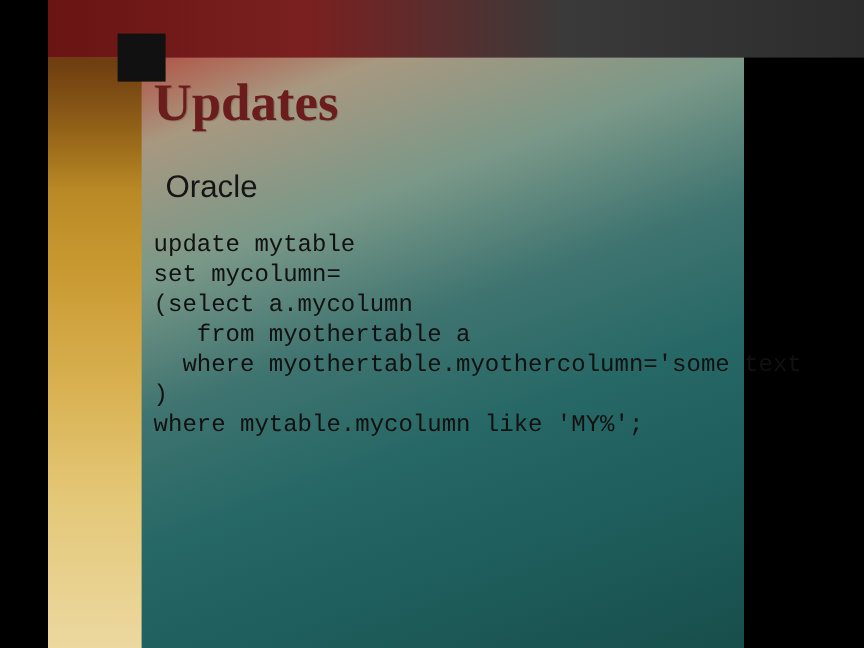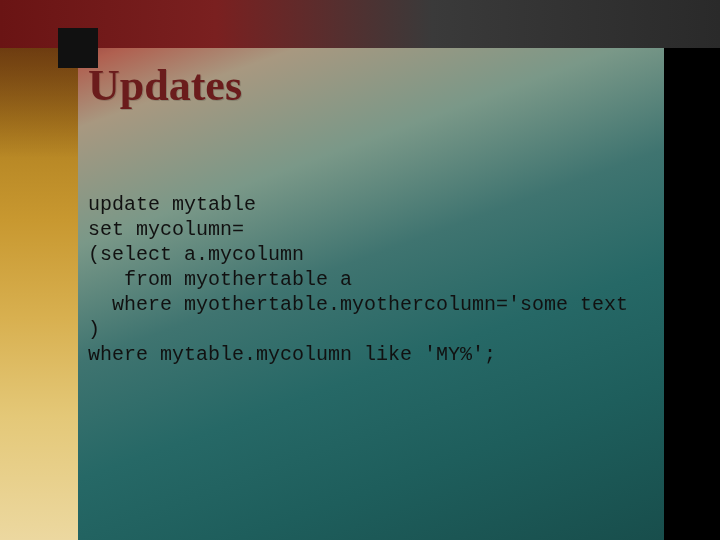--- a/index.html
+++ b/index.html
@@ -3,23 +3,24 @@
 <meta charset="utf-8">
 <style>
   * { margin: 0; padding: 0; box-sizing: border-box; }
   html, body { width: 720px; height: 540px; overflow: hidden; }
   body {
     font-family: Verdana, Geneva, sans-serif;
     background: #000;
   }
   .slide {
     position: relative;
-    width: 664px;
+    width: 580px;
     height: 540px;
     background: linear-gradient(160deg, #7a1818 0%, #8a3030 6%, #b06050 12%, #a89880 20%, #7a9888 35%, #3f7470 50%, #266866 65%, #1e5e5c 80%, #184e4c 100%);
+    margin-left: 40px;
   }
   .top-band {
     position: absolute;
     top: 0;
     left: 0;
     width: 720px;
     height: 48px;
     background: linear-gradient(to right, #6a1414 0%, #7a2020 30%, #3a3a3a 60%, #2a2a2a 100%);
   }
   .left-band {
@@ -78,20 +79,21 @@
 </style>
 </head>
 <body>
 
 <div class="slide">
   <div class="top-band"></div>
   <div class="left-band"></div>
   <div class="square"></div>
 
   <div class="title">Updates</div>
+  <div class="subtitle">Oracle</div>
   <div class="code">update mytable
 set mycolumn=
 (select a.mycolumn
    from myothertable a
   where myothertable.myothercolumn='some text
 )
 where mytable.mycolumn like 'MY%';</div>
 </div>
 
 </body></html>

